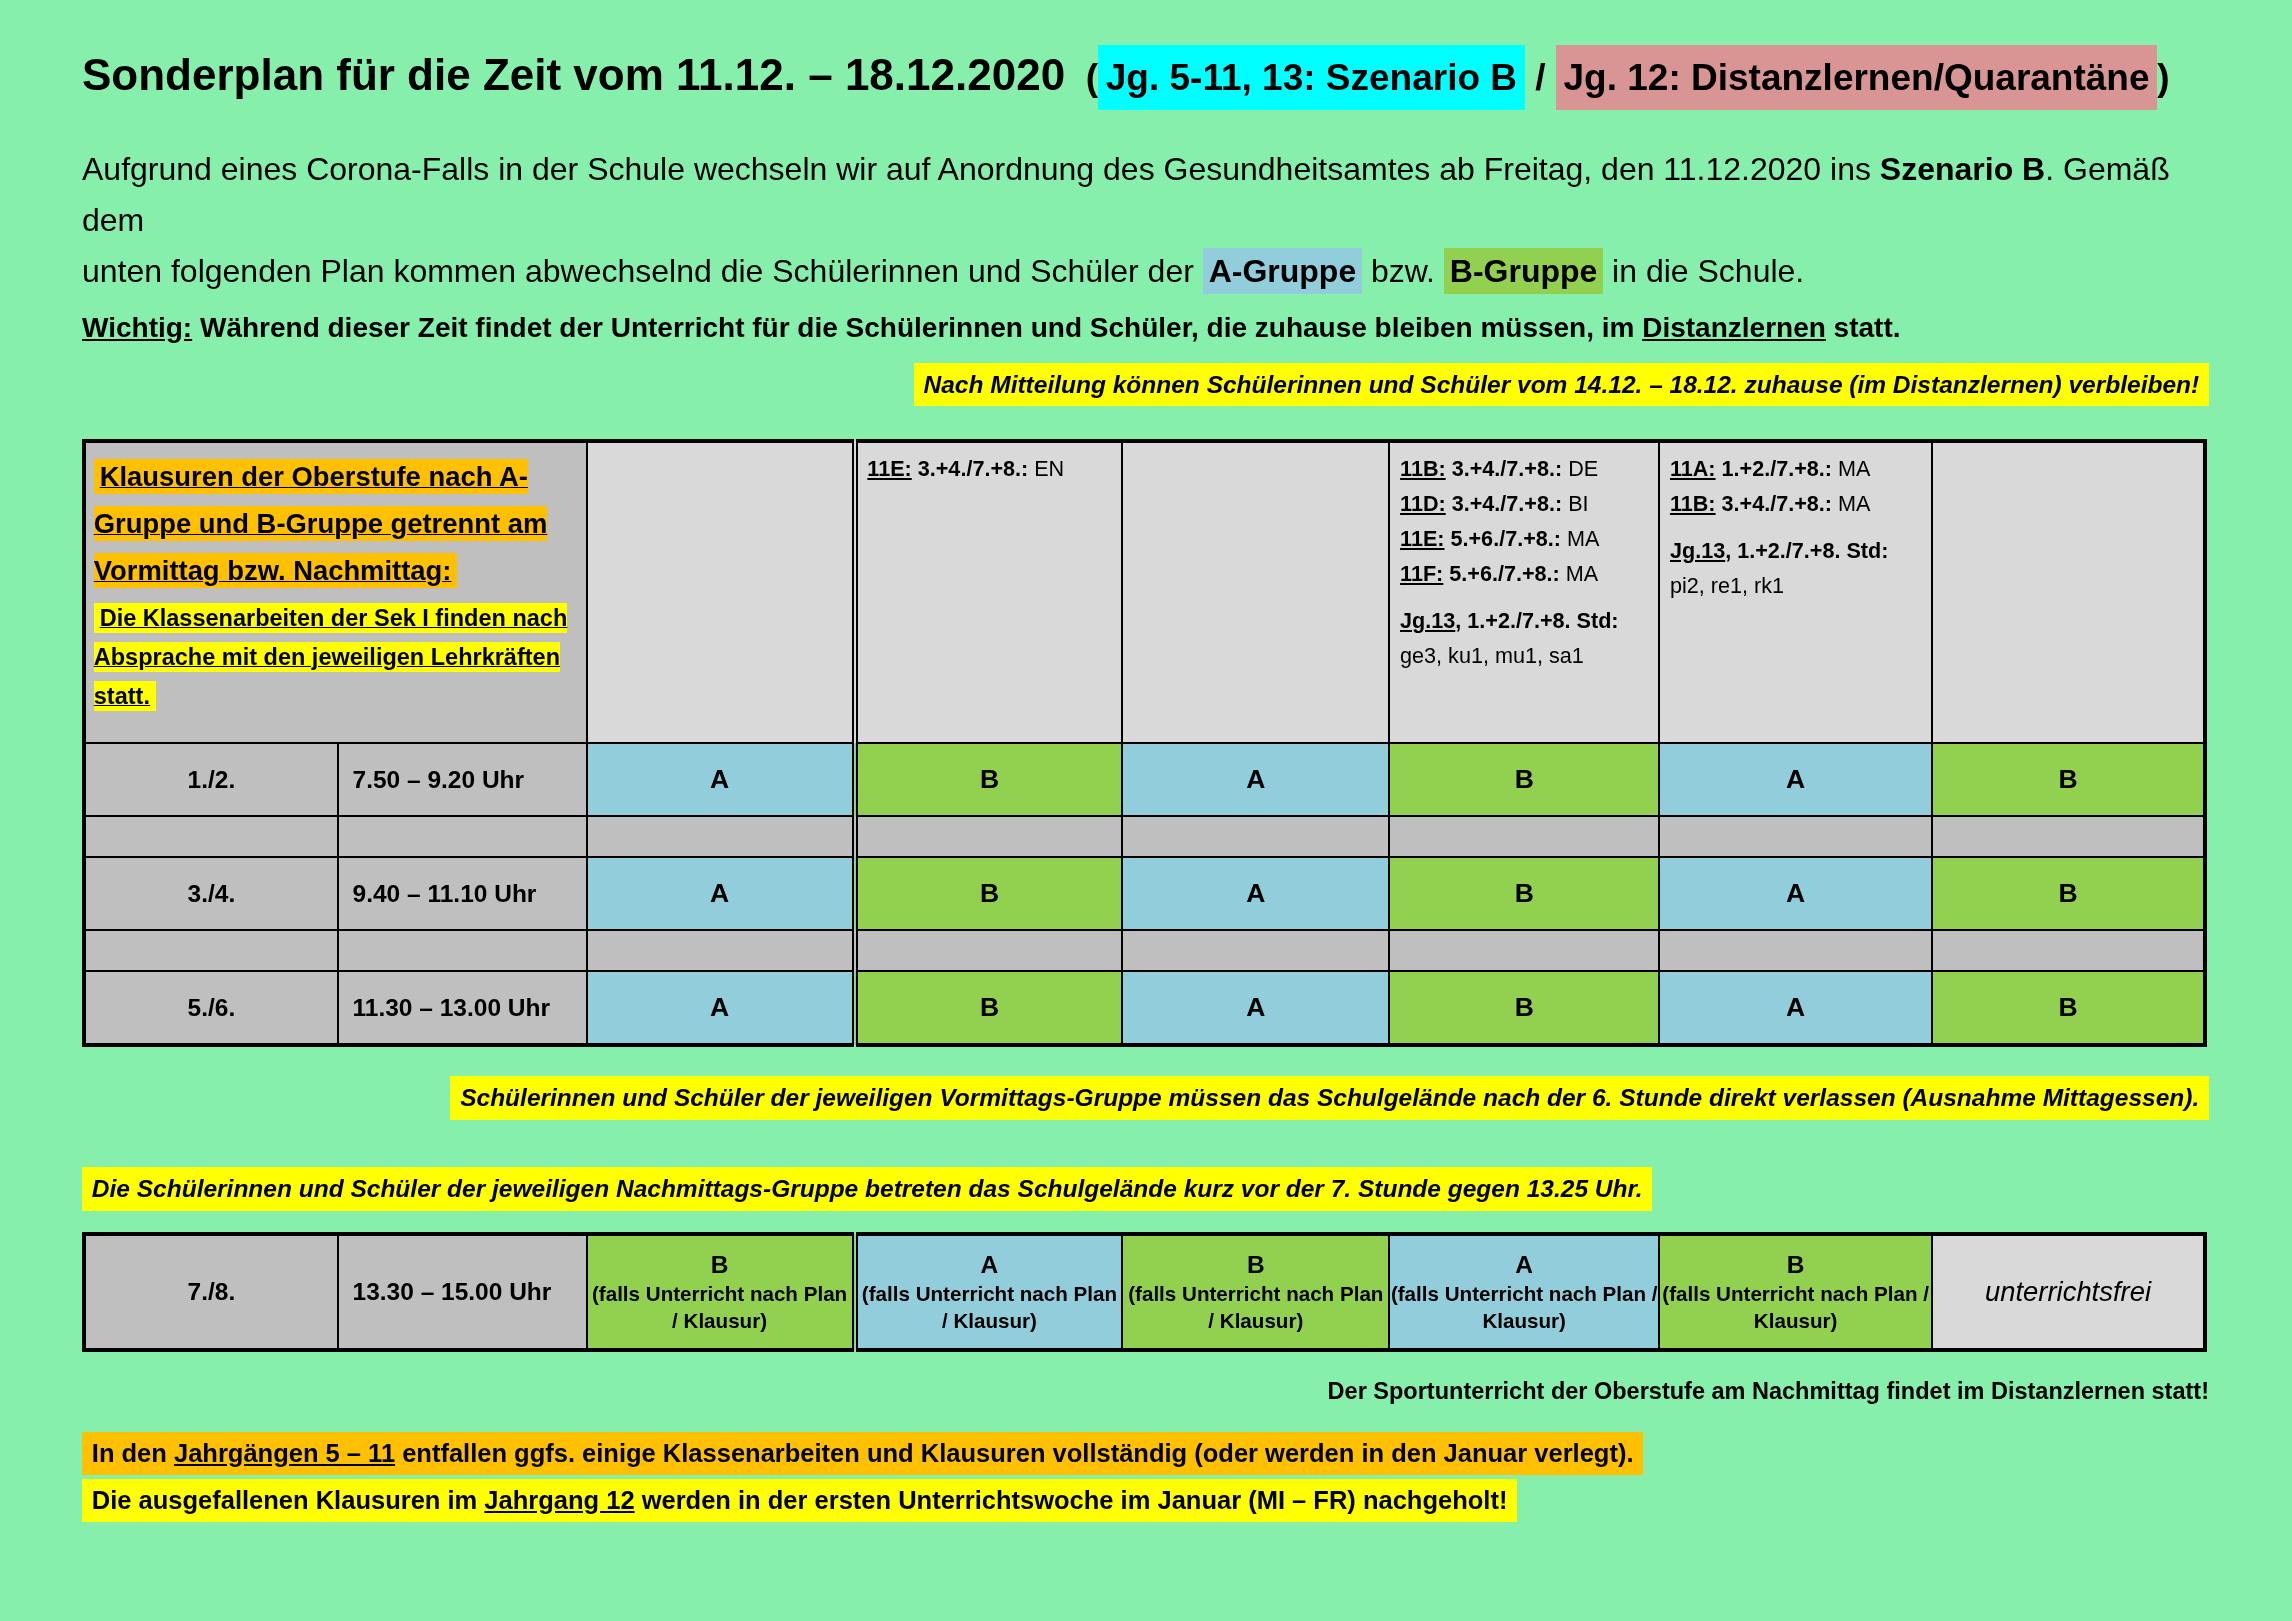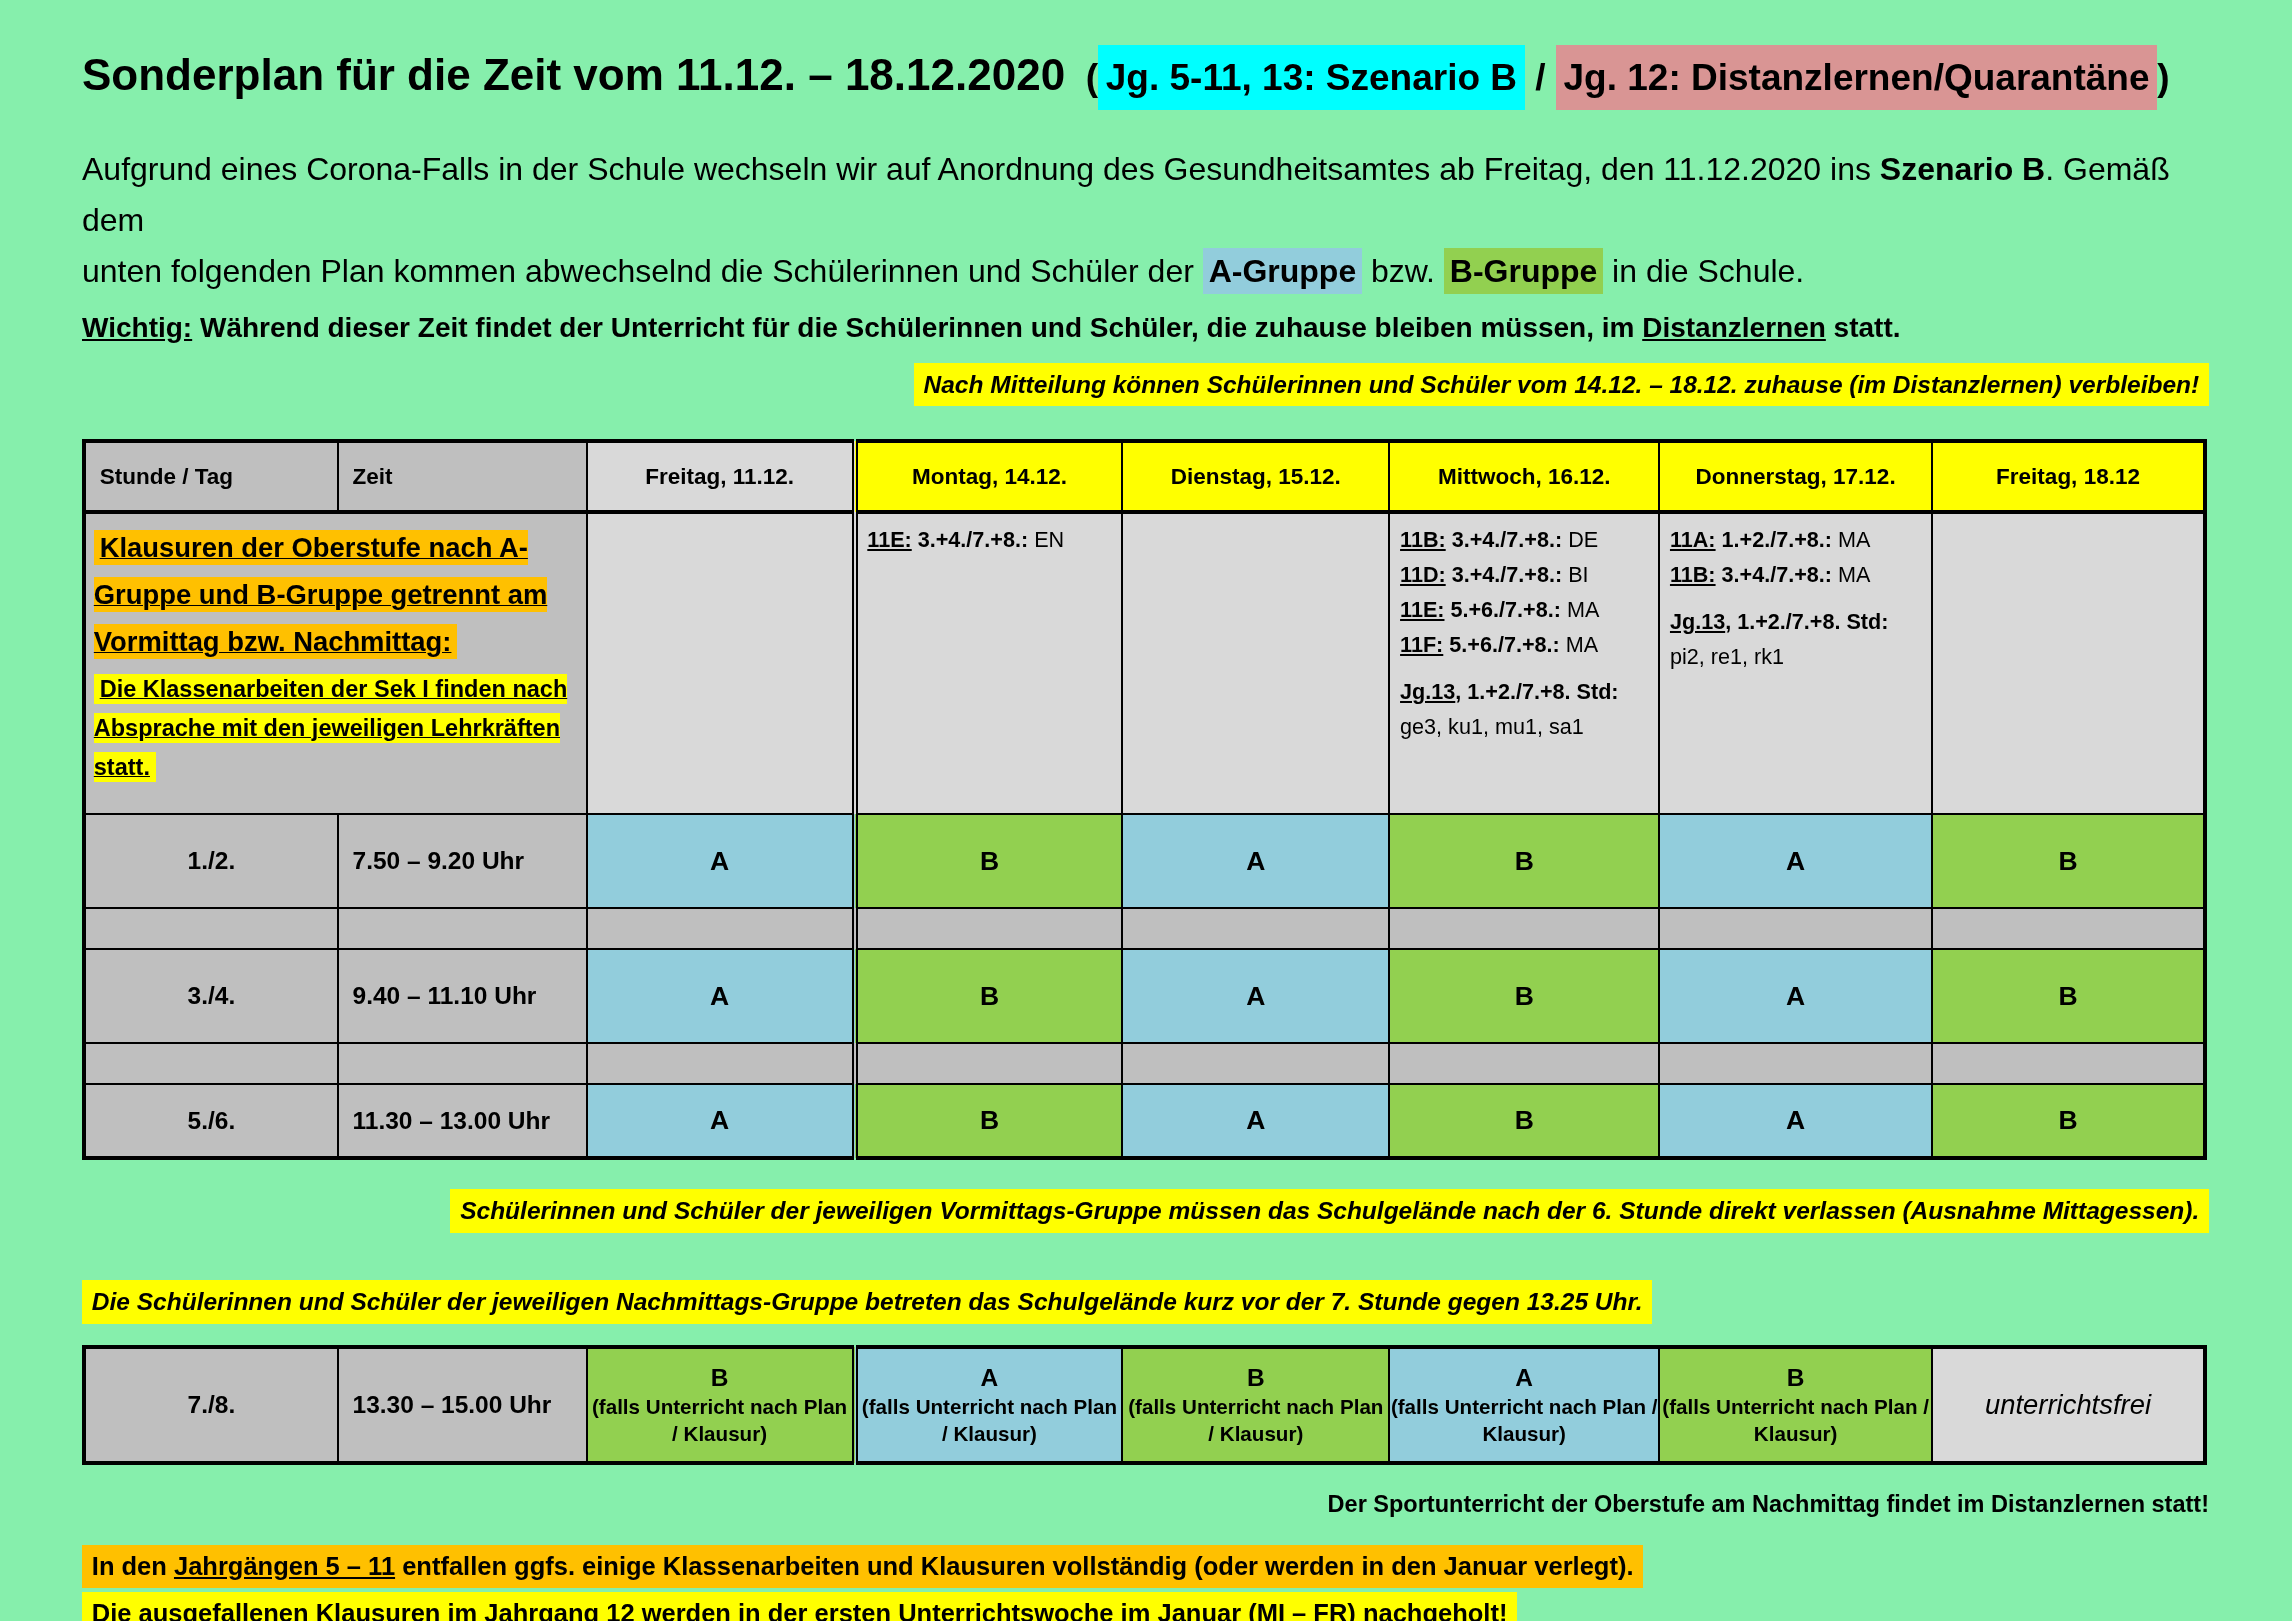--- a/index.html
+++ b/index.html
@@ -49,21 +49,21 @@
   .klausur-big { font-size:27.4px; font-weight:bold; line-height:47px; padding:2px 5.9px; }
   .klausur-small-wrap { margin-top:5px; }
   .klausur-small { font-size:23.5px; font-weight:bold; line-height:39px; padding:2px 5.9px; }
   td.exam-cell { background: var(--c-graylight,#D9D9D9); padding:7.8px 5.9px 0 9.8px !important; }
   .exam-line { font-size:21.6px; line-height:35px; white-space:nowrap; }
   .exam-line.gap { margin-top:11.8px; }
   .xu { font-weight:bold; text-decoration:underline; }
   .xb { font-weight:bold; }
   .xr { font-weight:normal; }
 
-  tr.data-row { height:94px; }
+  tr.data-row { height:73px; }
   tr.data-row.tall { height:74px; }
   td.stunde { background: var(--c-gray,#BFBFBF); text-align:center; vertical-align:middle; font-weight:bold; font-size:24.5px; }
   td.zeit   { background: var(--c-gray,#BFBFBF); text-align:left; vertical-align:middle; font-weight:bold; font-size:24.5px; padding-left:13.7px !important; }
   td.group-cell { text-align:center; vertical-align:middle; font-weight:bold; font-size:26.5px; }
   tr.spacer-row { height:41px; }
   tr.spacer-row td { background: var(--c-gray,#BFBFBF); }
 
   .note-row1 { margin-top:29px; }
   .note-row2 { margin-top:47px; }
   .note { display:inline-block; font-size:24.5px; font-weight:bold; font-style:italic; padding:7.8px 9.8px; }
@@ -102,30 +102,20 @@
         <col style="width:253px">
           <col style="width:248px">
           <col style="width:267px">
           <col style="width:267px">
         <col style="width:266px">
           <col style="width:269px">
           <col style="width:272px">
           <col style="width:272px">
       </colgroup>
       <tbody>
-          <tr class="hdr-row">
-        <td class="hdr-gray">Stunde / Tag</td>
-        <td class="hdr-gray">Zeit</td>
-        <td class="hdr-lgray">Freitag, 11.12.</td>
-        <td class="hdr-day dbl">Montag, 14.12.</td>
-        <td class="hdr-day">Dienstag, 15.12.</td>
-        <td class="hdr-day">Mittwoch, 16.12.</td>
-        <td class="hdr-day">Donnerstag, 17.12.</td>
-        <td class="hdr-day">Freitag, 18.12</td>
-      </tr>
       <tr class="klausur-row">
         <td class="klausur-cell" colspan="2">
           <div><span class="hl-orange klausur-big">Klausuren der Oberstufe nach A-Gruppe und B-Gruppe getrennt am Vormittag bzw. Nachmittag:</span></div>
           <div class="klausur-small-wrap"><span class="hl-yellow klausur-small">Die Klassenarbeiten der Sek I finden nach Absprache mit den jeweiligen Lehrkräften statt.</span></div>
         </td>
         <td class="exam-cell"></td>
         <td class="exam-cell dbl">
           <div class="exam-line"><span class="xu">11E:</span><span class="xb"> 3.+4./7.+8.:</span><span class="xr"> EN</span></div>
         </td>
         <td class="exam-cell"></td>

